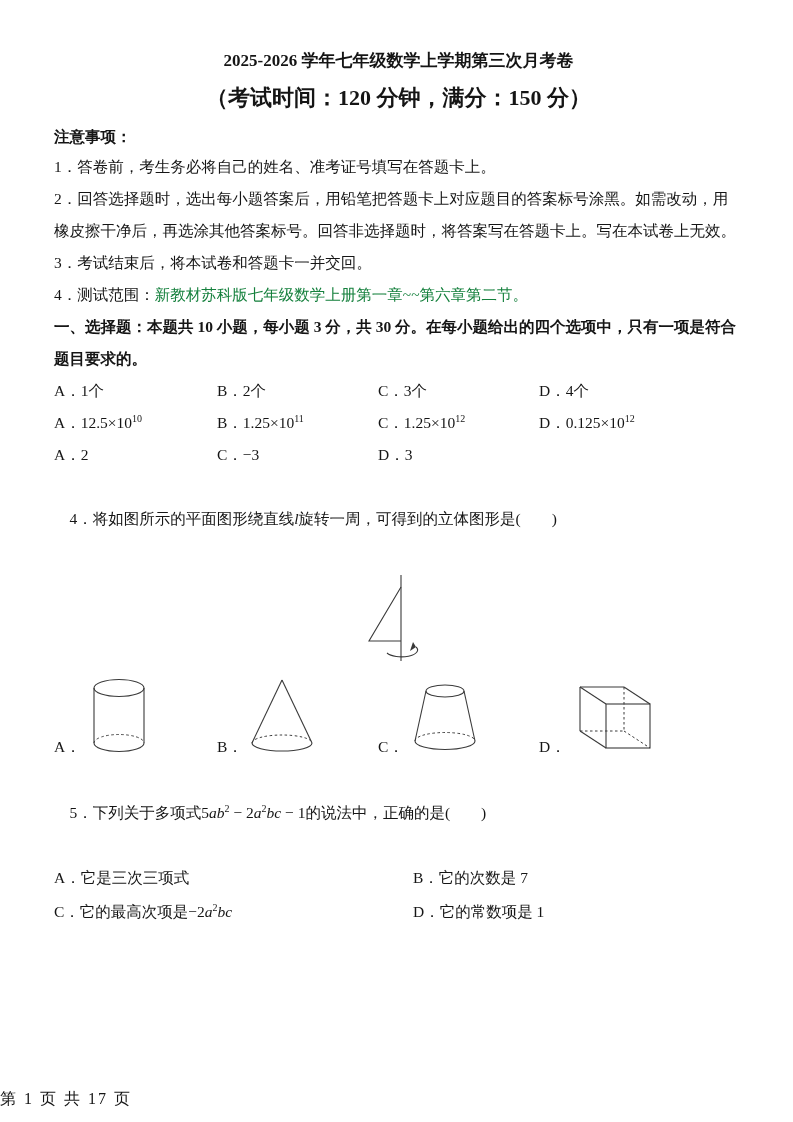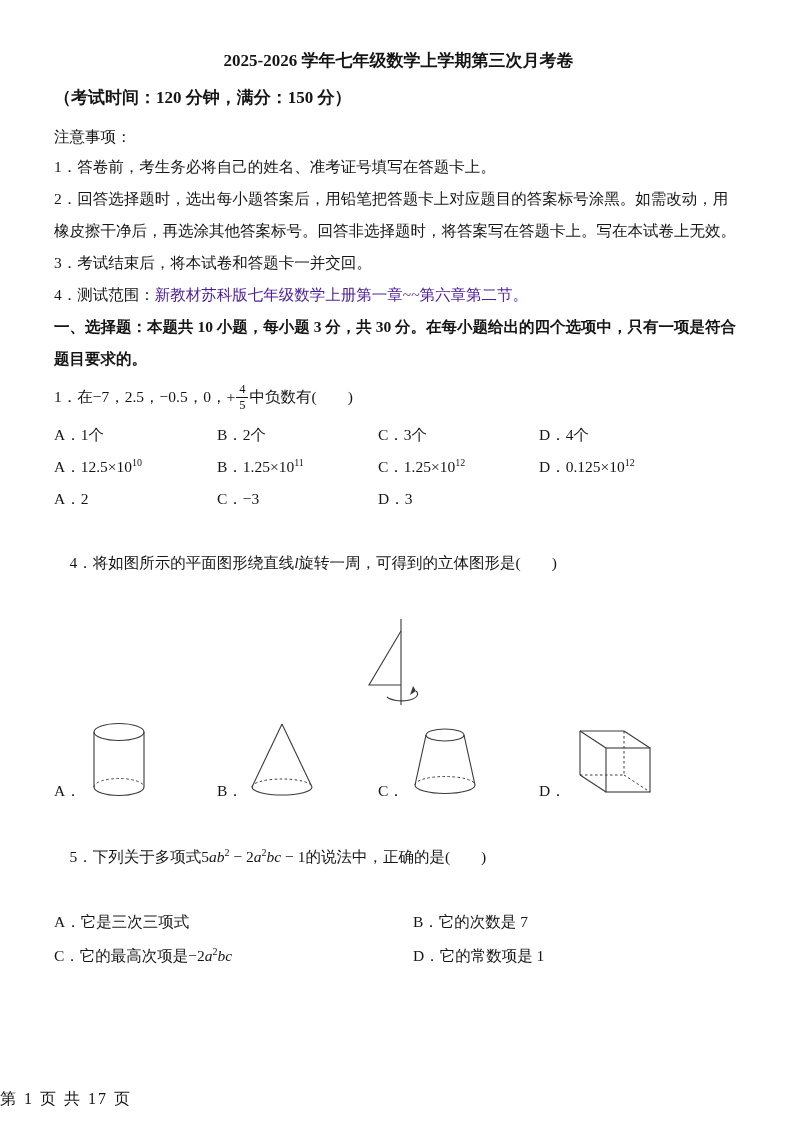--- a/index.html
+++ b/index.html
@@ -8,25 +8,25 @@
     width:793px; height:1122px;
     margin:16px auto;
     background:#ffffff;
     box-sizing:border-box;
     padding:34px 50px 0 54px;
     font-family:"Liberation Serif","DejaVu Serif",serif;
     color:#151515;
     overflow:hidden;
   }
   .title { text-align:center; font-weight:bold; font-size:17px; line-height:22px; }
-  .subtitle { text-align:left; font-weight:bold; font-size:17px; line-height:22px; margin-top:15px; }
-  .notice-heading { font-weight:normal; font-size:15.5px; line-height:28px; margin-top:14px; }
+  .subtitle { text-align:center; font-weight:bold; font-size:22px; line-height:22px; margin-top:15px; }
+  .notice-heading { font-weight:bold; font-size:15.5px; line-height:28px; margin-top:14px; }
   .para { font-size:15.5px; line-height:32px; white-space:pre-wrap; }
   .section-heading { font-weight:bold; }
-  .red { color:#4c1d95; }
+  .red { color:#15803d; }
   .options4 { display:grid; grid-template-columns:163px 161px 161px 1fr; font-size:15.5px; line-height:32px; }
   .options2 { display:grid; grid-template-columns:322px 1fr; font-size:15.5px; line-height:34px;gap:37px; }
   .math { font-family:"Liberation Serif","DejaVu Serif",serif; }
   .mi { font-style:italic; }
   .sup { font-size:10px; vertical-align:super; line-height:0; }
   .frac { display:inline-flex; flex-direction:column; vertical-align:middle; text-align:center;
           font-size:12.5px; line-height:1.15; margin:0 1px; }
   .frac .num { border-bottom:1px solid #151515; padding:0 3px; }
   .stem-tall { display:flex; align-items:center; min-height:44px; line-height:1.3; }
   .fig-center { display:flex; justify-content:center; margin:6px 0 2px 0; }
@@ -47,23 +47,20 @@
   <div class="subtitle">（考试时间：120 分钟，满分：150 分）</div>
 
   <div class="notice-heading">注意事项：</div>
   <div class="para">1．答卷前，考生务必将自己的姓名、准考证号填写在答题卡上。</div>
   <div class="para">2．回答选择题时，选出每小题答案后，用铅笔把答题卡上对应题目的答案标号涂黑。如需改动，用橡皮擦干净后，再选涂其他答案标号。回答非选择题时，将答案写在答题卡上。写在本试卷上无效。</div>
   <div class="para">3．考试结束后，将本试卷和答题卡一并交回。</div>
   <div class="para"><span>4．测试范围：</span><span class="red">新教材苏科版七年级数学上册第一章~~第六章第二节。</span></div>
 
   <div class="para section-heading">一、选择题：本题共 10 小题，每小题 3 分，共 30 分。在每小题给出的四个选项中，只有一项是符合题目要求的。</div>
 
-  <div class="para stem-tall">
-    <span>1．在−7，2.5，−0.5，0，+</span><span class="frac math"><span class="num">4</span><span class="den">5</span></span><span>中负数有(　　)</span>
-  </div>
   <div class="options4">
     <span>A．1个</span>
     <span>B．2个</span>
     <span>C．3个</span>
     <span>D．4个</span>
   </div>
 
   <div class="options4">
     <span><span>A．</span><span class="math">12.5×10</span><span class="sup math">10</span></span>
     <span><span>B．</span><span class="math">1.25×10</span><span class="sup math">11</span></span>

